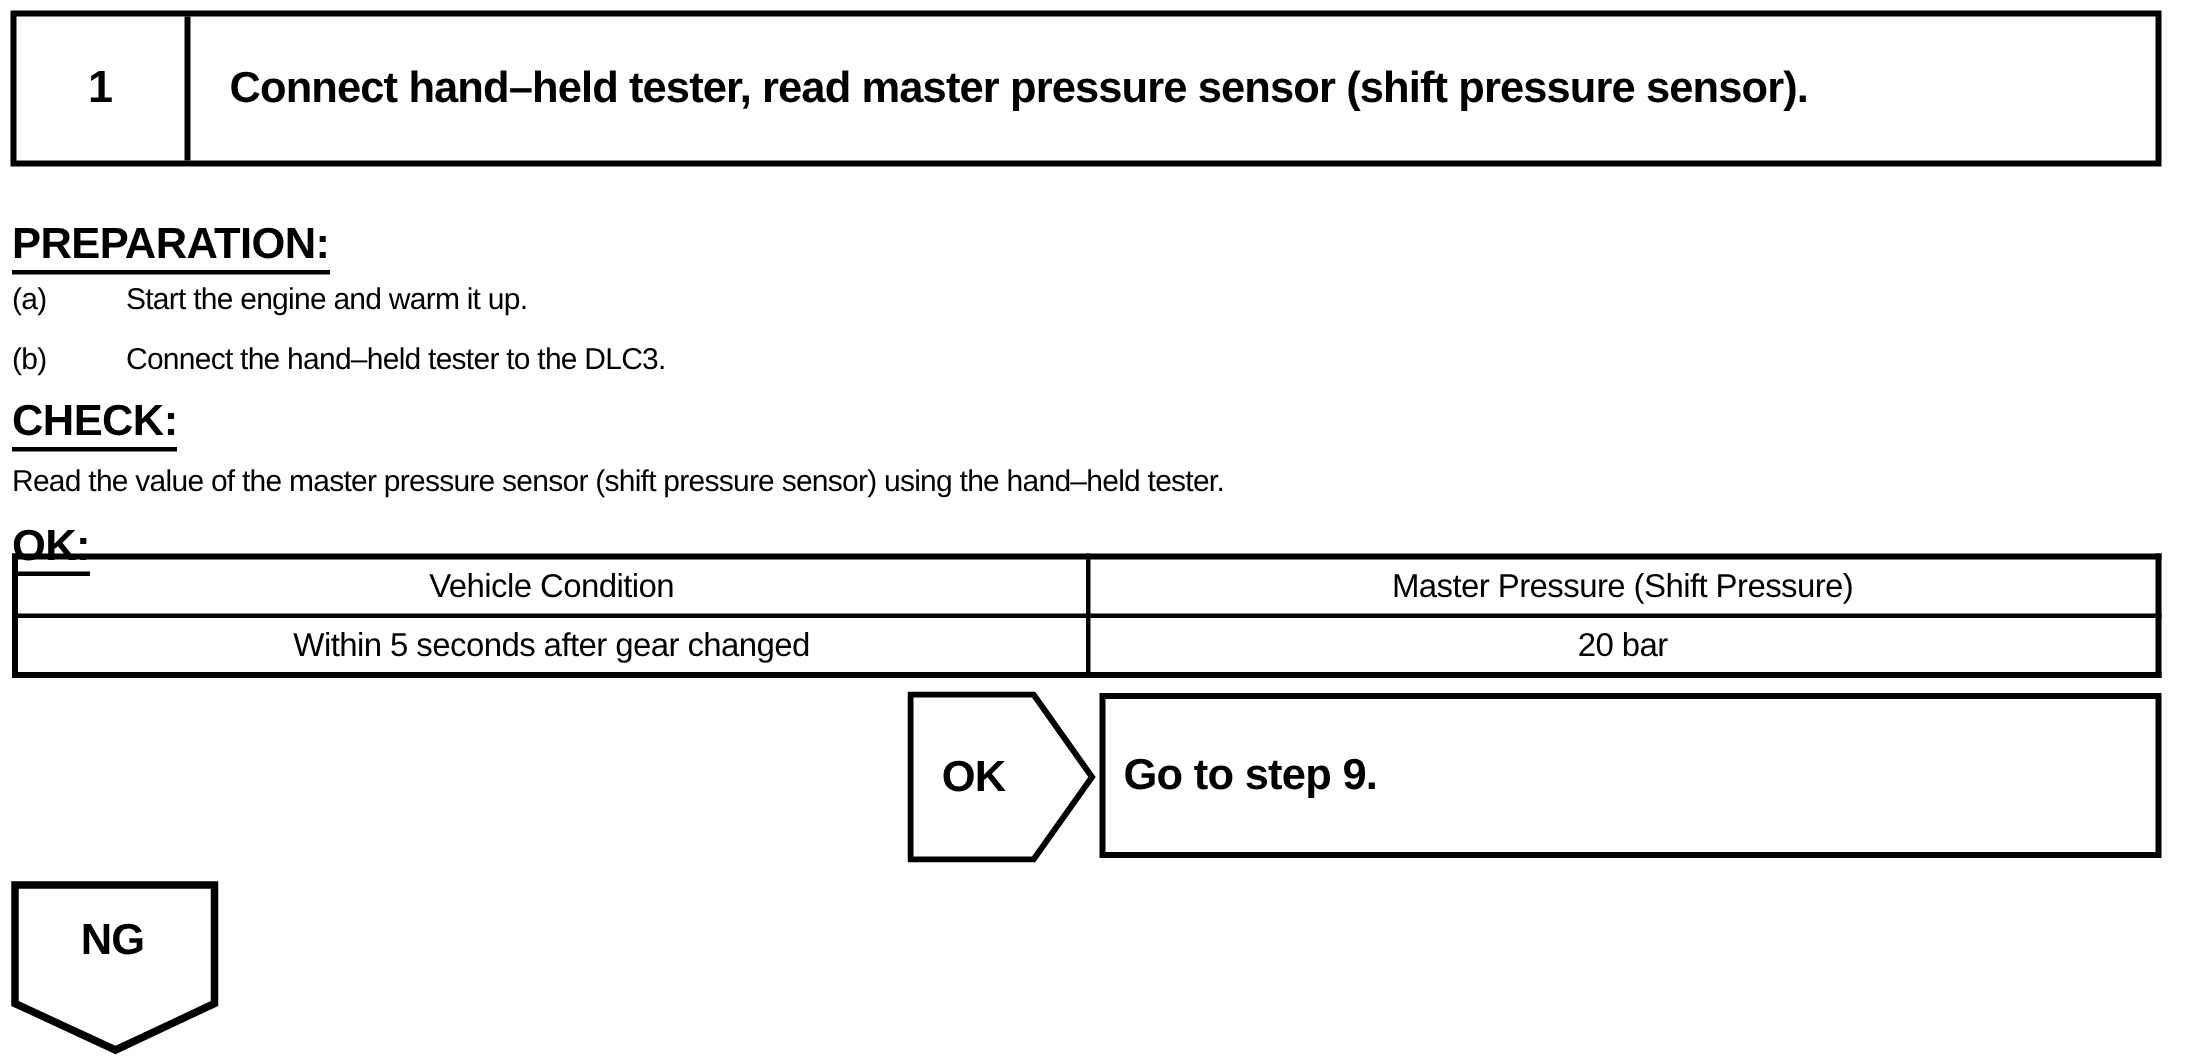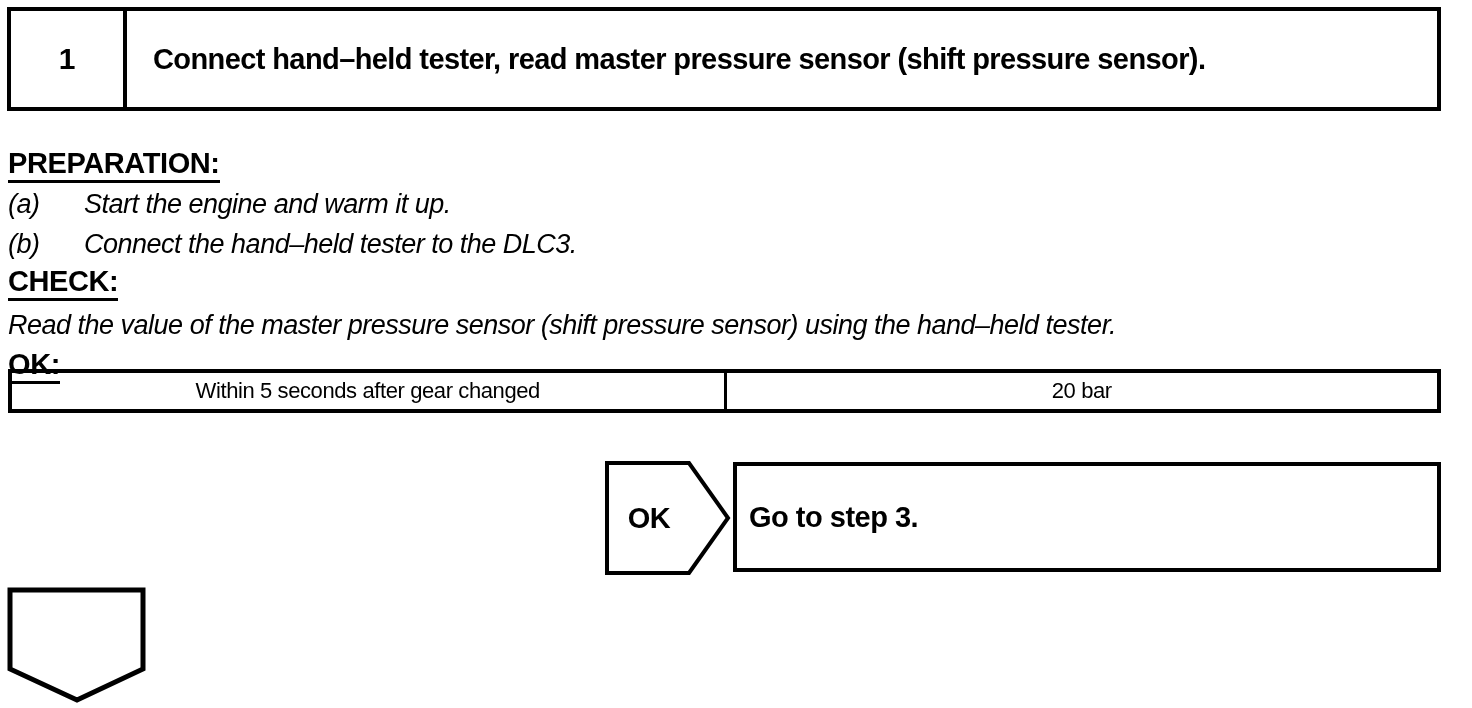--- a/index.html
+++ b/index.html
@@ -42,21 +42,21 @@
     white-space:nowrap;
     line-height:1.12;
     margin-top:22px;
   }
   .heading { font-weight:bold; font-size:29px; letter-spacing:-0.4px; }
   .heading .u {
     display:inline-block;
     border-bottom:3px solid #000;
     padding-bottom:1px;
   }
-  .body-text { font-size:27px; letter-spacing:-0.5px;font-style:italic; }
+  .body-text { font-size:20px; letter-spacing:-0.5px; }
   .item-label { display:inline-block; width:76px; }
 
   
   .spec {
     position:absolute; left:8px; top:369px;
     width:1433px;
     border-collapse:collapse;
     table-layout:fixed;
     border:4px solid #000;
   }
@@ -139,36 +139,41 @@
     <span class="u">OK:</span>
   </div>
 
   <table class="spec">
     <colgroup>
         <col class="c1">
         <col>
       </colgroup>
     <tbody>
       <tr>
+        <td>Vehicle Condition</td>
+        <td>Master Pressure (Shift Pressure)</td>
+      </tr>
+      <tr>
         <td>Within 5 seconds after gear changed</td>
         <td>20 bar</td>
       </tr>
     </tbody>
   </table>
 
   <div class="ok-connector">
     <svg width="126" height="114" viewBox="0 0 126 114">
       <polygon points="2,2 84,2 123,57 84,112 2,112" fill="#ffffff" stroke="#000000" stroke-width="4"></polygon>
     </svg>
     <span class="conn-label">OK</span>
   </div>
 
   <div class="ok-action-box">
-    <span>Go to step 3.</span>
+    <span>Go to step 9.</span>
   </div>
 
   <div class="ng-connector">
     <svg width="140" height="118" viewBox="0 0 140 118">
       <polygon points="3,3 136,3 136,82 70,113 3,82" fill="#ffffff" stroke="#000000" stroke-width="5"></polygon>
     </svg>
+    <span class="conn-label">NG</span>
   </div>
 
 </div>
 
 </body></html>

